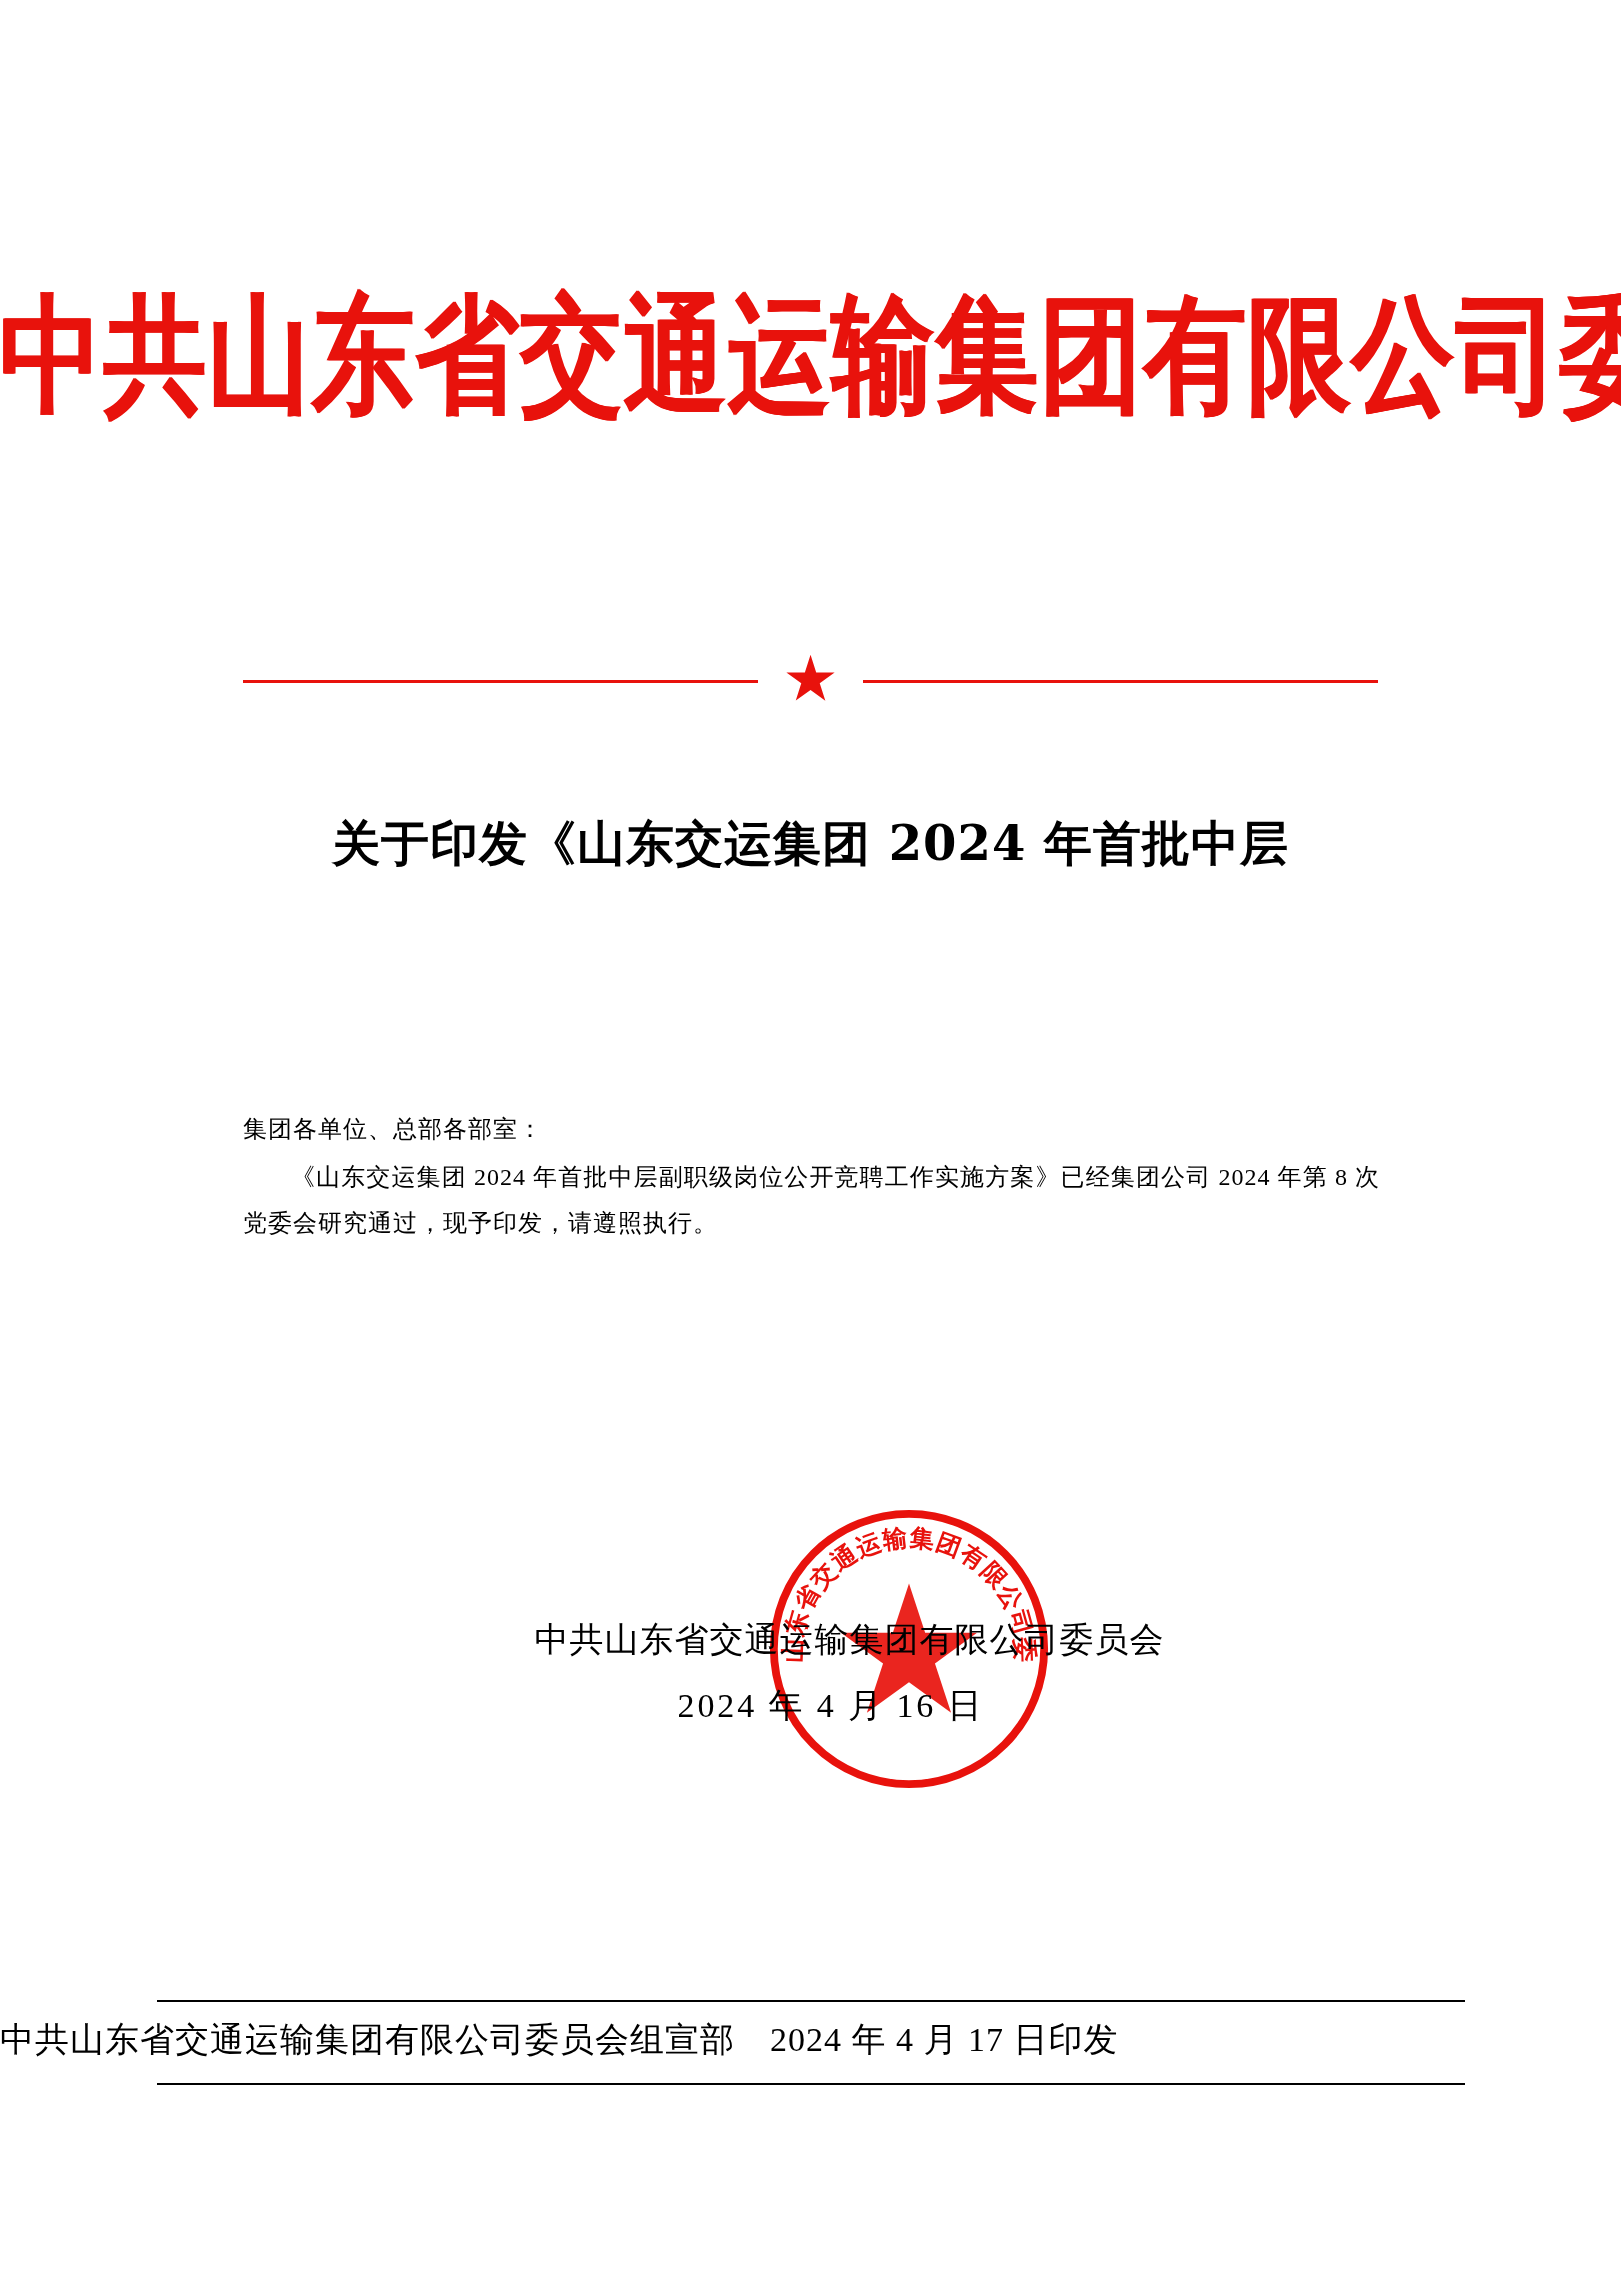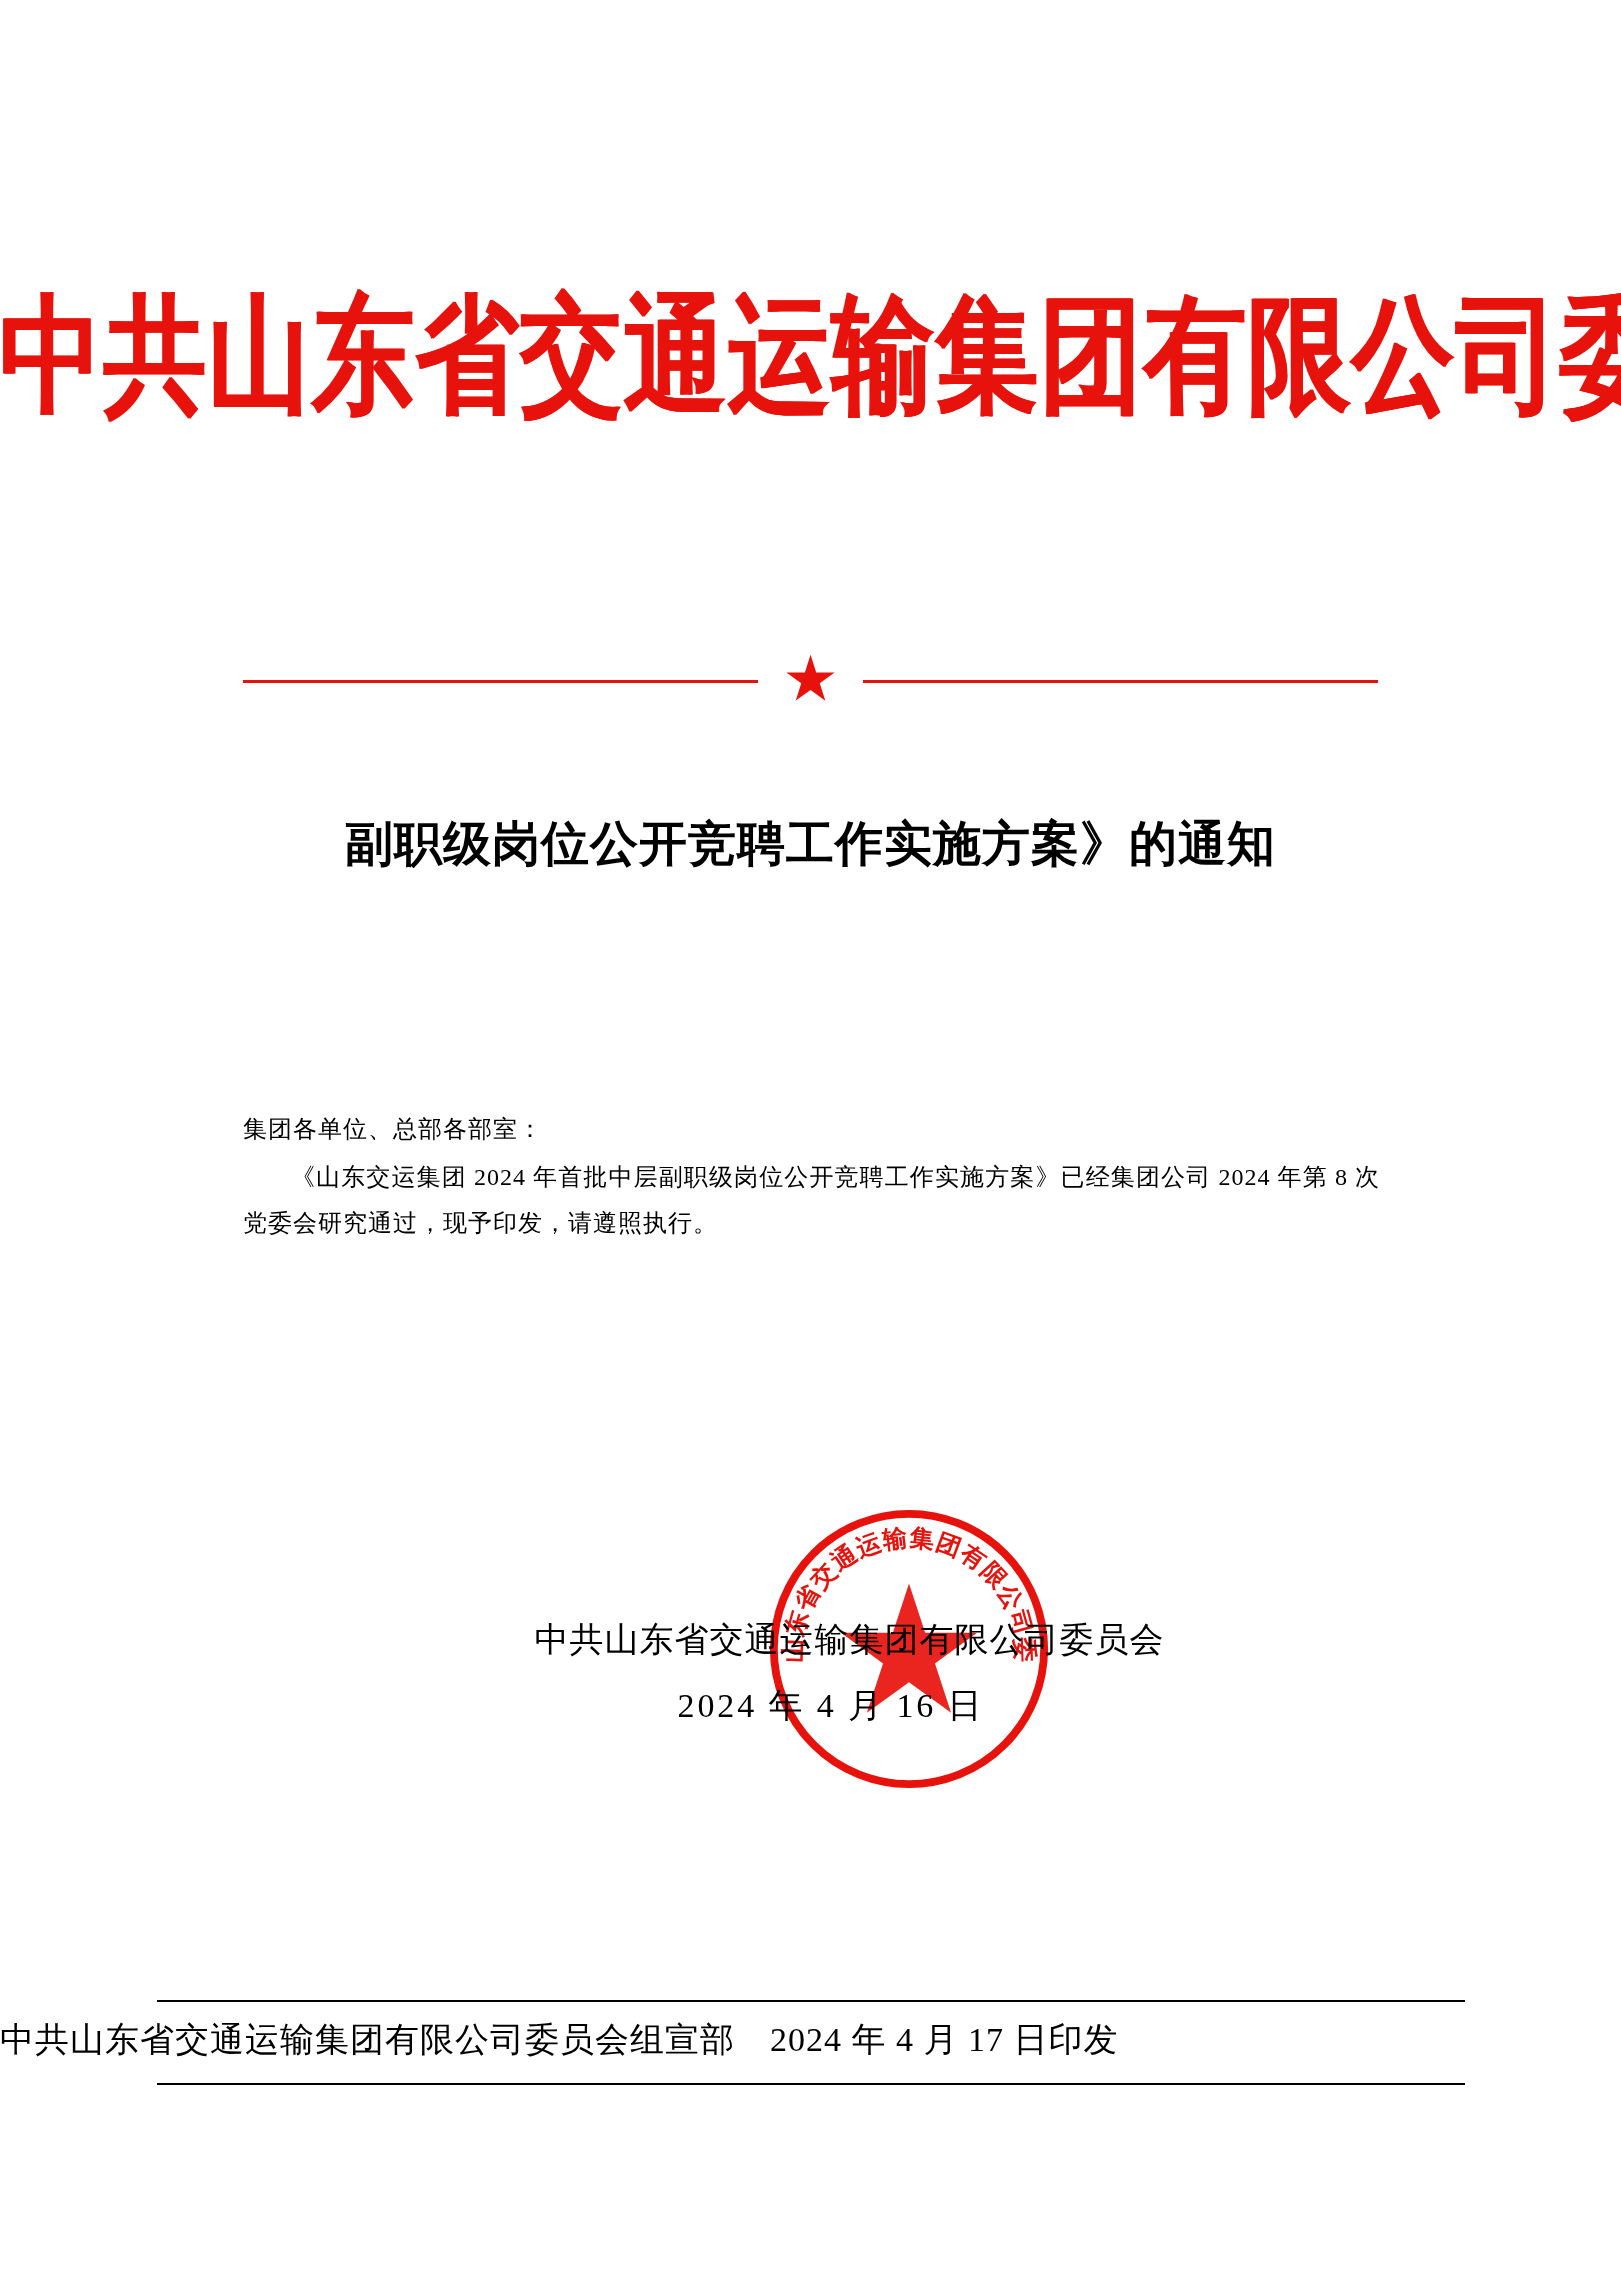--- a/index.html
+++ b/index.html
@@ -169,21 +169,21 @@
   <div class="masthead">中共山东省交通运输集团有限公司委员会文件</div>
 
 
   <div class="rule-wrap">
     <div class="rule-line rule-left"></div>
     <div class="star">★</div>
     <div class="rule-line rule-right"></div>
   </div>
 
   <div class="doc-title">
-    <div>副职级岗位公开竞聘工作实施方案》的通知</div>
+    <div>关于印发《山东交运集团 2024 年首批中层</div>
   </div>
 
   <div class="body-block">
     <p class="salutation">集团各单位、总部各部室：</p>
     <p class="para">《山东交运集团 2024 年首批中层副职级岗位公开竞聘工作实施方案》已经集团公司 2024 年第 8 次党委会研究通过，现予印发，请遵照执行。</p>
   </div>
 
   <svg class="seal" viewBox="0 0 290 290">
     <circle cx="145" cy="145" r="138" fill="none" stroke="#e8120c" stroke-width="8"></circle>
     <path d="M145 78 l16.5 50.5 h53 l-43 31.2 16.5 50.5 -43 -31.2 -43 31.2 16.5 -50.5 -43 -31.2 h53 Z" fill="#e8120c" opacity="0.92"></path>

